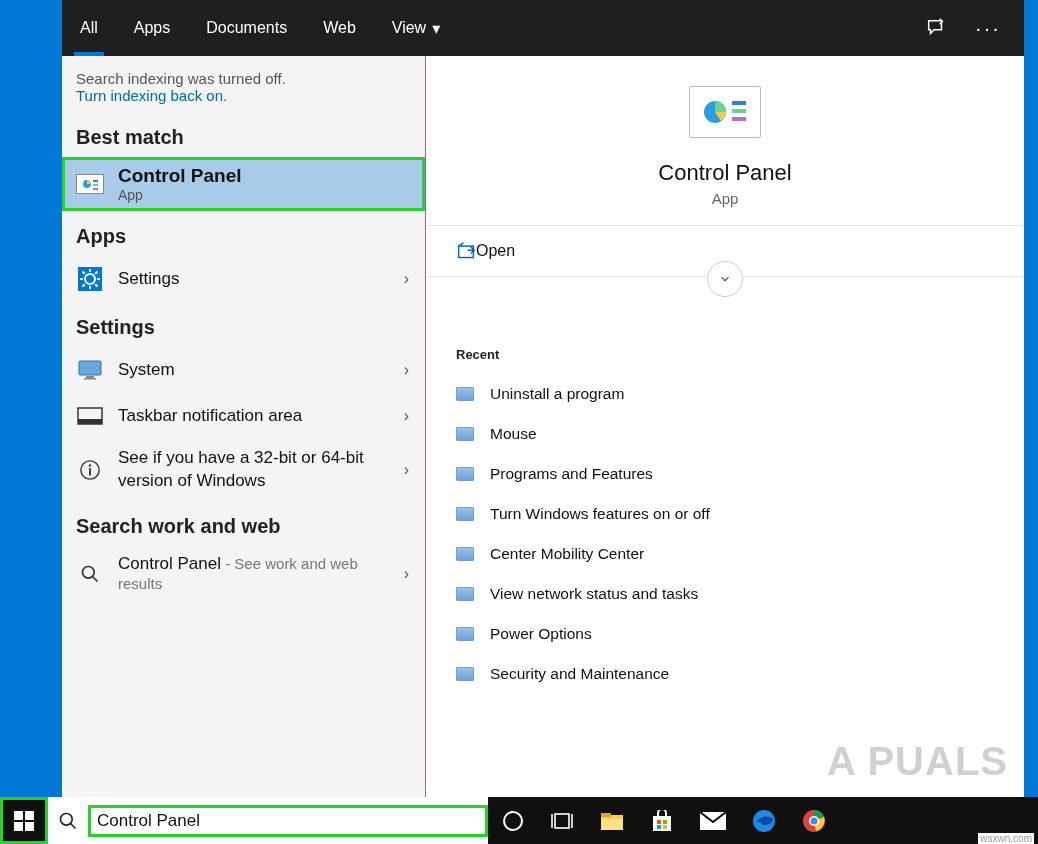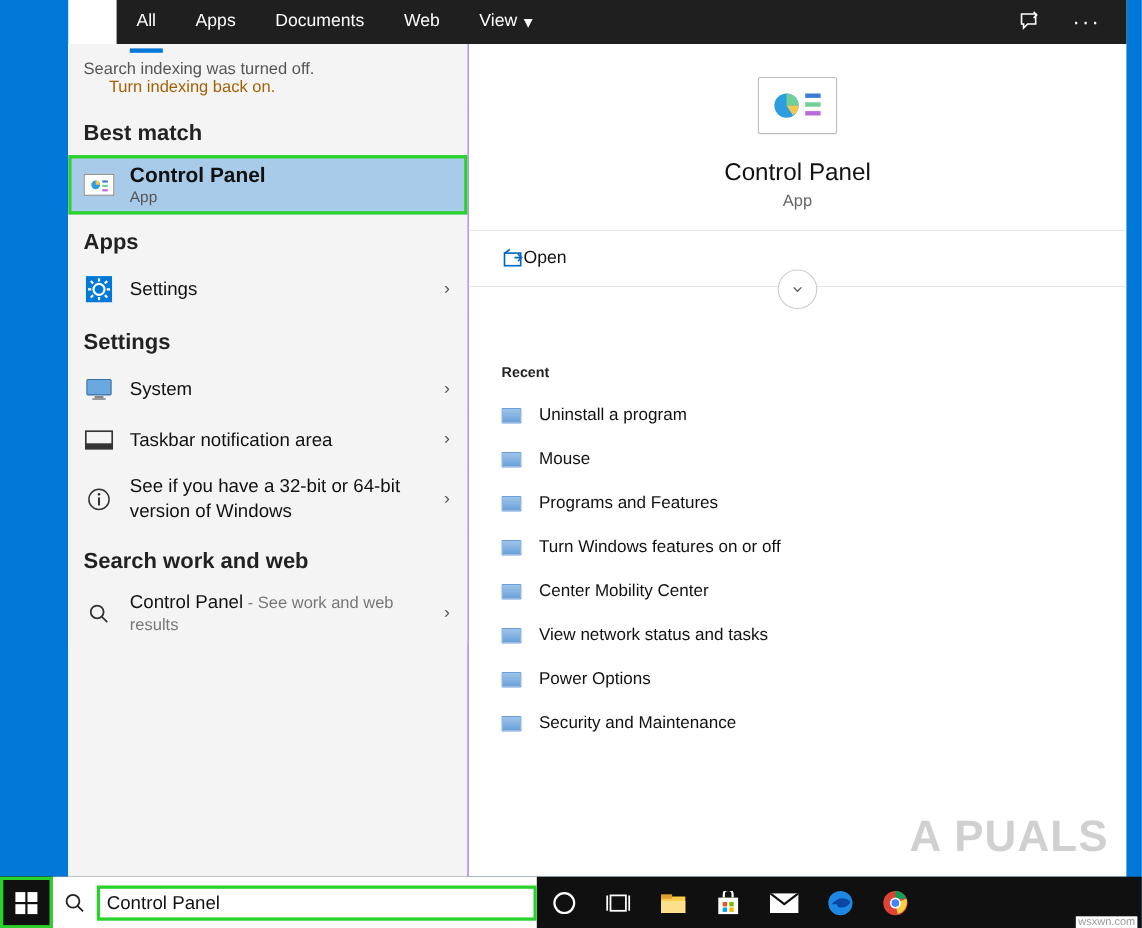--- a/index.html
+++ b/index.html
@@ -1,30 +1,30 @@
 <!DOCTYPE html>
 <html><head>
 <meta charset="utf-8">
 <style>
   * { margin:0; padding:0; box-sizing:border-box; font-family:"Segoe UI",Arial,sans-serif; }
   body { width:1038px; height:844px; background:#0078d7; overflow:hidden; position:relative; }
   .search-panel { position:absolute; left:62px; top:0; width:962px; height:797px; background:#fff; display:flex; flex-direction:column; }
   
-  .tabs-bar { height:40px; background:#1f1f1f; display:flex; align-items:center; color:#fff;margin-left:44px; }
+  .tabs-bar { height:56px; background:#1f1f1f; display:flex; align-items:center; color:#fff; }
   .tab { height:56px; padding:0 18px; display:flex; align-items:center; font-size:16px; cursor:pointer; position:relative; }
   .tab.active::after { content:""; position:absolute; left:12px; right:12px; bottom:0; height:4px; background:#0078d7; }
   .tab .chev { margin-left:6px; }
   .tabs-right { margin-left:auto; display:flex; align-items:center; gap:8px; padding-right:14px; }
   .hdr-icon { width:44px; height:44px; display:flex; align-items:center; justify-content:center; color:#fff; cursor:pointer; }
   
   .content { flex:1; display:flex; min-height:0; }
   .left-col { width:364px; border-right:1px solid #8b5cf6; overflow:hidden; background:#f4f4f4; }
   .right-col { flex:1; display:flex; flex-direction:column; overflow:hidden; }
   .notice { padding:14px 14px 8px 14px; font-size:15px; color:#555; background:#f4f4f4; }
-  .notice a { color:#a16207; text-decoration:none; cursor:pointer;margin-left:23px; }
+  .notice a { color:#0369a1; text-decoration:none; cursor:pointer; }
   .section-header { padding:14px 14px 8px 14px; font-weight:600; font-size:20px; color:#222; background:#f4f4f4; }
   .result { display:flex; align-items:center; padding:8px 14px; gap:14px; min-height:46px; cursor:pointer; background:#f4f4f4; position:relative; }
   .result.selected { background:#a8cbe9; }
   .result.highlight-box { outline:3px solid #2bd12b; outline-offset:-3px; }
   .result .icon { width:28px; height:28px; display:flex; align-items:center; justify-content:center; flex-shrink:0; }
   .result .texts { flex:1; min-width:0; }
   .result .title { font-size:17px; color:#111; }
   .result .title .big { font-size:19px; font-weight:600; }
   .result .sub { font-size:14px; color:#555; }
   .result .chev { color:#555; font-size:16px; padding-right:2px; }

